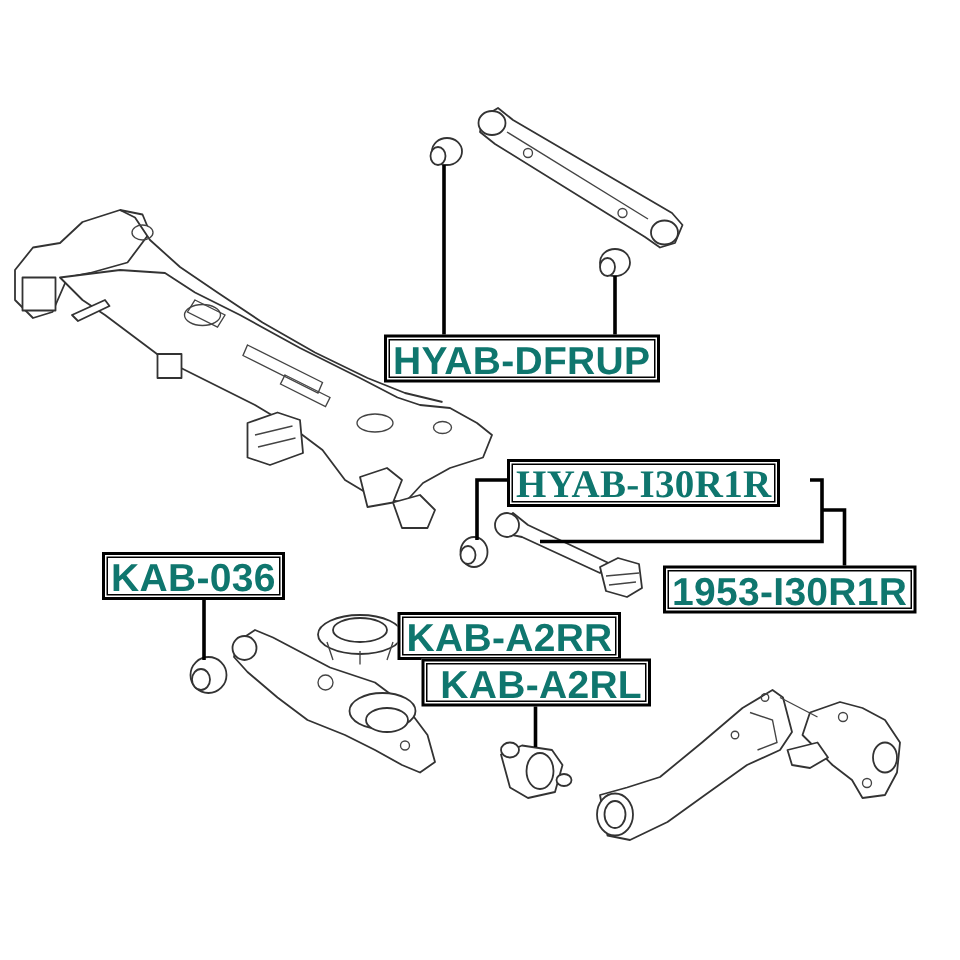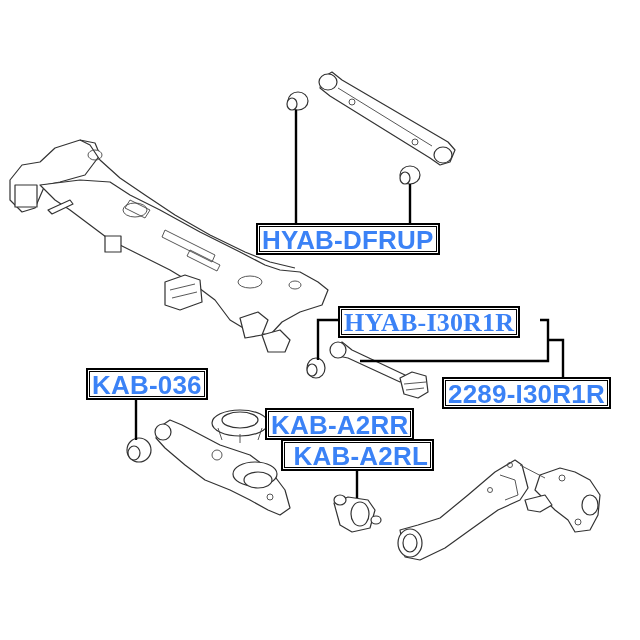--- a/index.html
+++ b/index.html
@@ -6,21 +6,21 @@
   body { width: 640px; height: 640px; position: relative; overflow: hidden;
          font-family: "Liberation Sans", sans-serif; }
   #diagram { position: absolute; left: 0; top: 0; width: 640px; height: 640px; }
   .part { fill: #ffffff; stroke: #333333; stroke-width: 1.2; stroke-linejoin: round; }
   .part-thin { fill: none; stroke: #444444; stroke-width: 0.9; }
   .leader { fill: none; stroke: #000000; stroke-width: 2.4; }
   .label-box {
     position: absolute; box-sizing: border-box;
     border: 2px solid #000; background: #fff;
     font-family: "Liberation Sans", sans-serif; font-weight: bold;
-    color: #3b82f6; font-size: 26px; line-height: 26px;
+    color: #0f766e; font-size: 26px; line-height: 26px;
     padding: 2px 4px 0 4px; white-space: nowrap; letter-spacing: 0.2px;
   }
   .label-box::after {
     content: ""; position: absolute; left: 1px; right: 1px; top: 1px; bottom: 1px;
     border: 1px solid #000; pointer-events: none;
   }
 </style>
 </head>
 <body>
 
@@ -127,19 +127,19 @@
     <path class="leader" d="M136,400 L136,440"></path>
 
     <path class="leader" d="M357,470 L357,498"></path>
   </g>
 </svg>
 
 <div class="label-box" style="left:256px; top:223px;">HYAB-DFRUP</div>
 
 <div class="label-box" style="left:338px; top:306px;font-family:Liberation Serif, serif;">HYAB-I30R1R</div>
 
-<div class="label-box" style="left:442px; top:377px;">2289-I30R1R</div>
+<div class="label-box" style="left:442px; top:377px;">1953-I30R1R</div>
 
-<div class="label-box" style="left:68px; top:368px;margin-left:18px;">KAB-036</div>
+<div class="label-box" style="left:68px; top:368px;">KAB-036</div>
 
 <div class="label-box" style="left:265px; top:408px;">KAB-A2RR</div>
 
 <div class="label-box" style="left:281px; top:439px; width:153px;text-align:right;">KAB-A2RL</div>
 
 </body></html>

